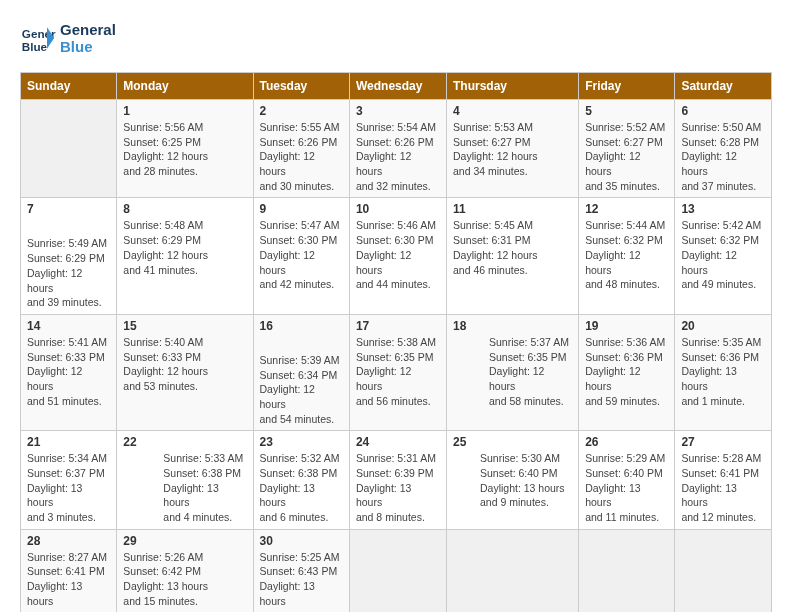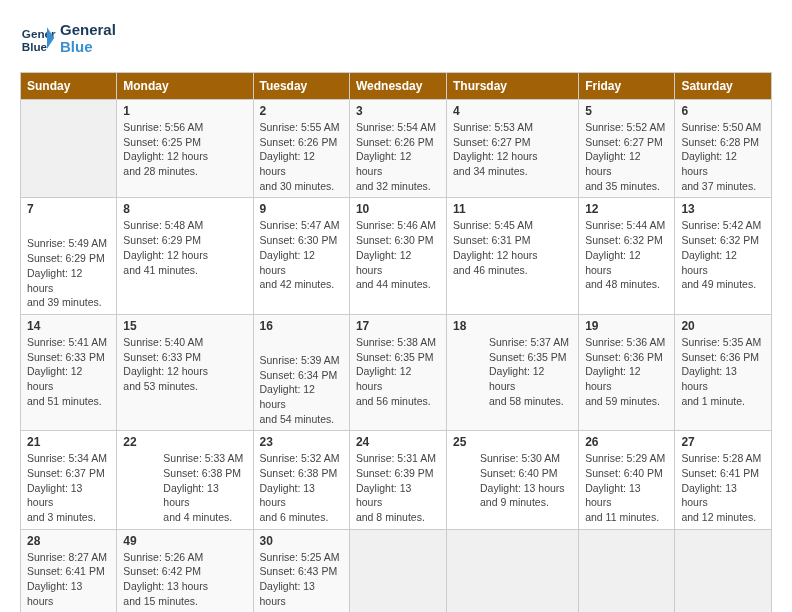--- a/index.html
+++ b/index.html
@@ -311,21 +311,21 @@
       </tr>
       <tr>
         <td>
           <div class="day-number">28</div>
           <div class="day-info" style="white-space: pre-line;">Sunrise: 8:27 AM
 Sunset: 6:41 PM
 Daylight: 13 hours
 and 14 minutes.</div>
         </td>
         <td>
-          <div class="day-number">49</div>
+          <div class="day-number">29</div>
           <div class="day-info" style="white-space: pre-line;">Sunrise: 5:26 AM
 Sunset: 6:42 PM
 Daylight: 13 hours
 and 15 minutes.</div>
         </td>
         <td>
           <div class="day-number">30</div>
           <div class="day-info" style="white-space: pre-line;">Sunrise: 5:25 AM
 Sunset: 6:43 PM
 Daylight: 13 hours

